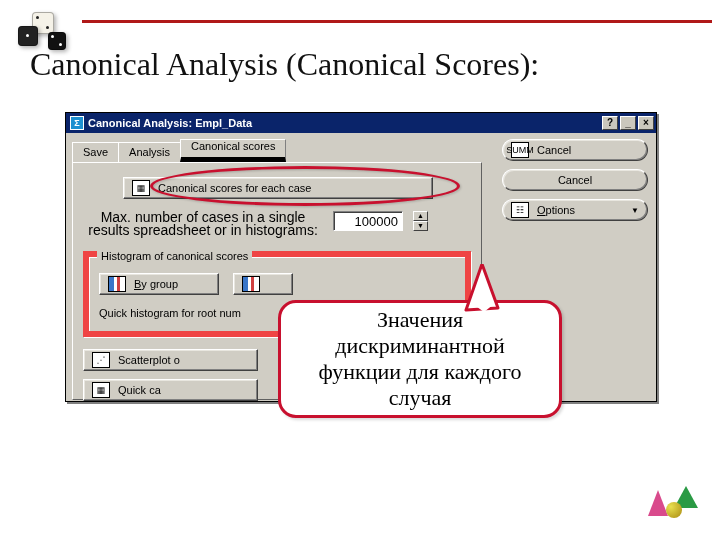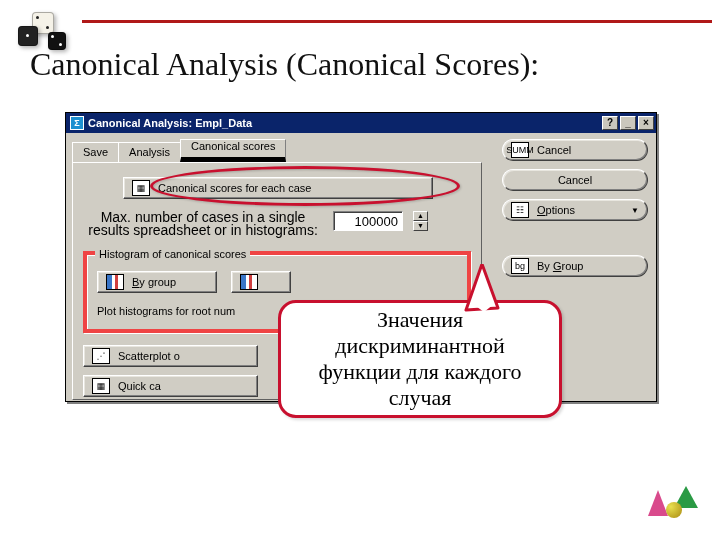--- a/index.html
+++ b/index.html
@@ -160,21 +160,21 @@
   .spin {
     width:15px; display:flex; flex-direction:column;
   }
   .spin .s {
     height:10px; background:#d0cdc4;
     border:1px solid #fff; border-right-color:#404040; border-bottom-color:#404040;
     font-size:7px; text-align:center; line-height:8px;
   }
 
   .groupbox {
-    border:4px solid #ef4444;
+    border:6px solid #ef4444;
     box-shadow: inset 1px 1px 0 #fff, 1px 1px 0 #fff;
     margin-top:14px; padding:16px 10px 12px;
     position:relative;
   }
   .groupbox .legend {
     position:absolute; top:-7px; left:8px;
     background:#d0cdc4;
     padding:0 4px; font-size:11px;
   }
   .hist-row { display:flex; gap:14px; }
@@ -300,21 +300,21 @@
         <div class="legend">Histogram of canonical scores</div>
         <div class="hist-row">
           <div class="btn3d hist-btn">
             <span class="icobox" style="background:linear-gradient(90deg,#3a76c8 30%,#fff 30% 50%,#d04040 50% 70%,#fff 70%)"></span>
             <span><u>B</u>y group</span>
           </div>
           <div class="btn3d hist-btn" style="width:60px">
             <span class="icobox" style="background:linear-gradient(90deg,#3a76c8 30%,#fff 30% 50%,#d04040 50% 70%,#fff 70%);margin-right:0"></span>
           </div>
         </div>
-        <div class="plotrow">Plot histograms for root num</div>
+        <div class="plotrow">Quick histogram for root num</div>
       </div>
 
       <div class="lowrow">
         <div class="btn3d lowbtn">
           <span class="icobox" style="background:#fff">⋰</span>
           <span>Scatterplot o</span>
         </div>
       </div>
       <div class="lowrow" style="margin-top:8px">
         <div class="btn3d lowbtn">
@@ -332,24 +332,20 @@
       </div>
       <div class="btn3d rbtn" style="justify-content:center">
         <span>Cancel</span>
       </div>
       <div class="btn3d rbtn">
         <span class="icobox">☷</span>
         <span><u>O</u>ptions</span>
         <span class="dropdown-arrow">▼</span>
       </div>
       <div style="height:18px"></div>
-      <div class="btn3d rbtn">
-        <span class="icobox">bg</span>
-        <span>By <u>G</u>roup</span>
-      </div>
     </div>
 
   </div>
 </div>
 
 <div class="highlight-ellipse"></div>
 
 <svg class="callout-tail" viewBox="0 0 40 50">
   <polygon points="18,0 2,46 34,44" fill="#fff" stroke="#c8102e" stroke-width="3" stroke-linejoin="round"></polygon>
   <polygon points="9,40 30,40 20,48" fill="#fff"></polygon>

